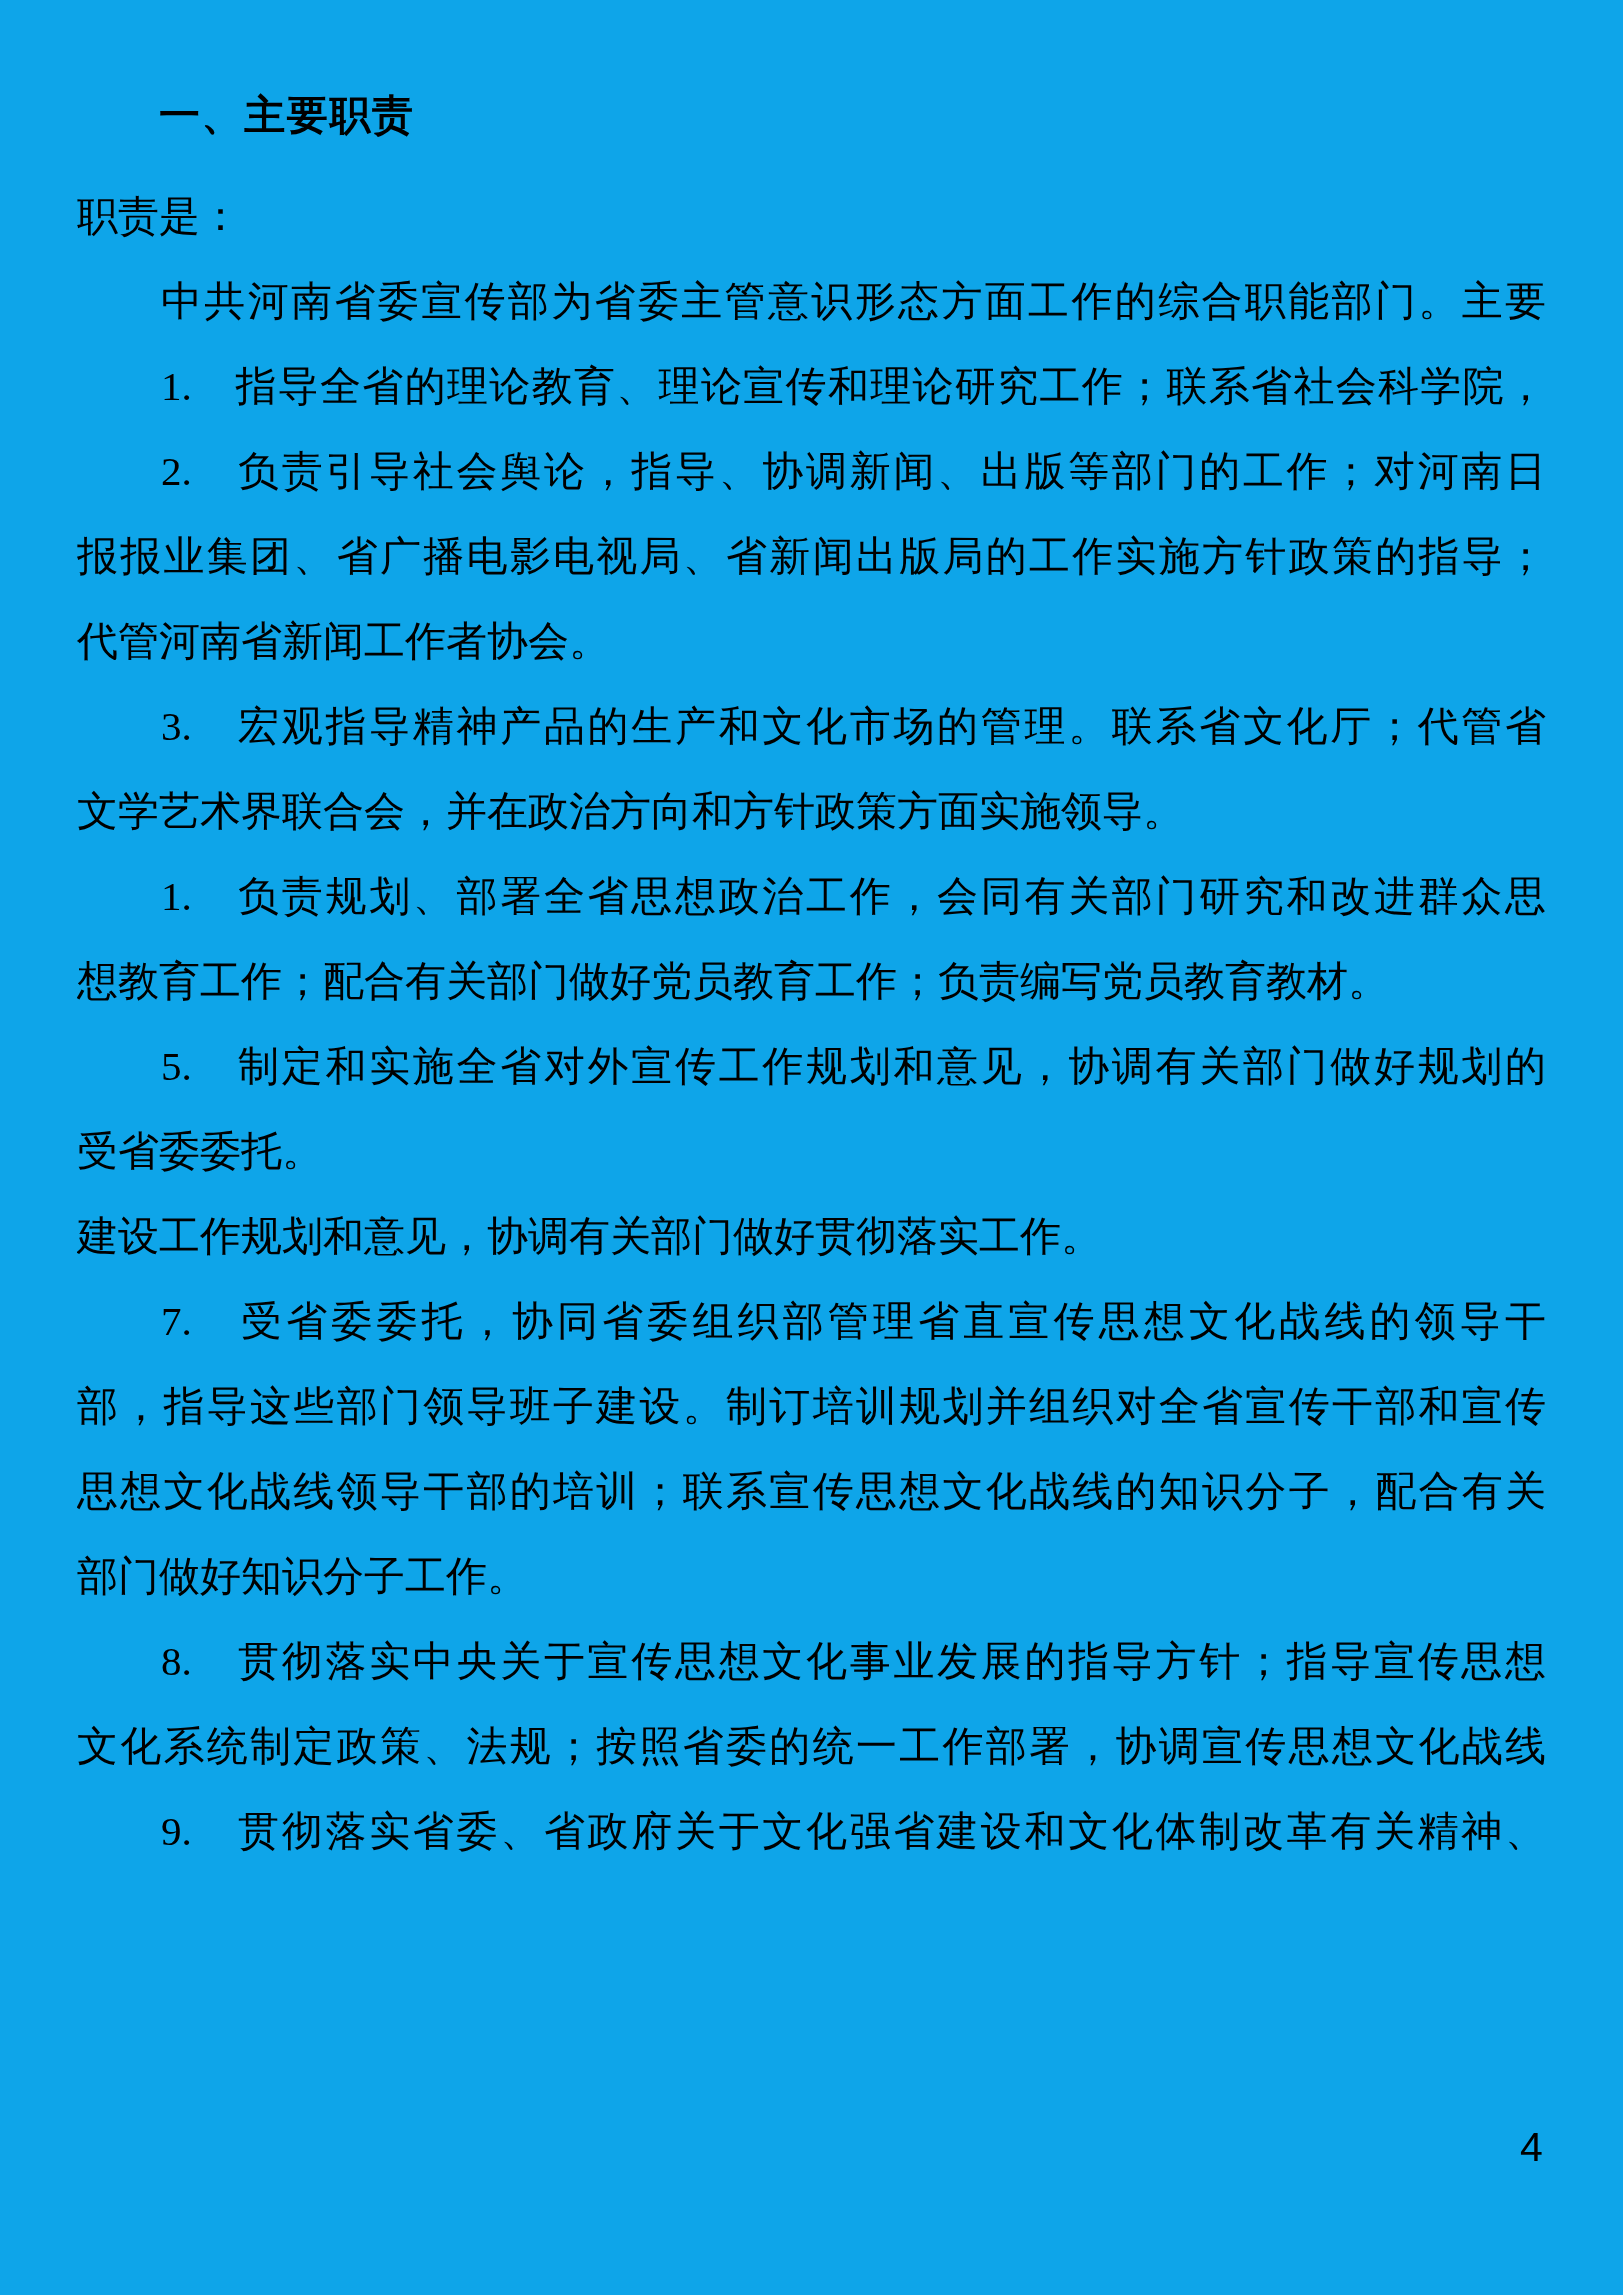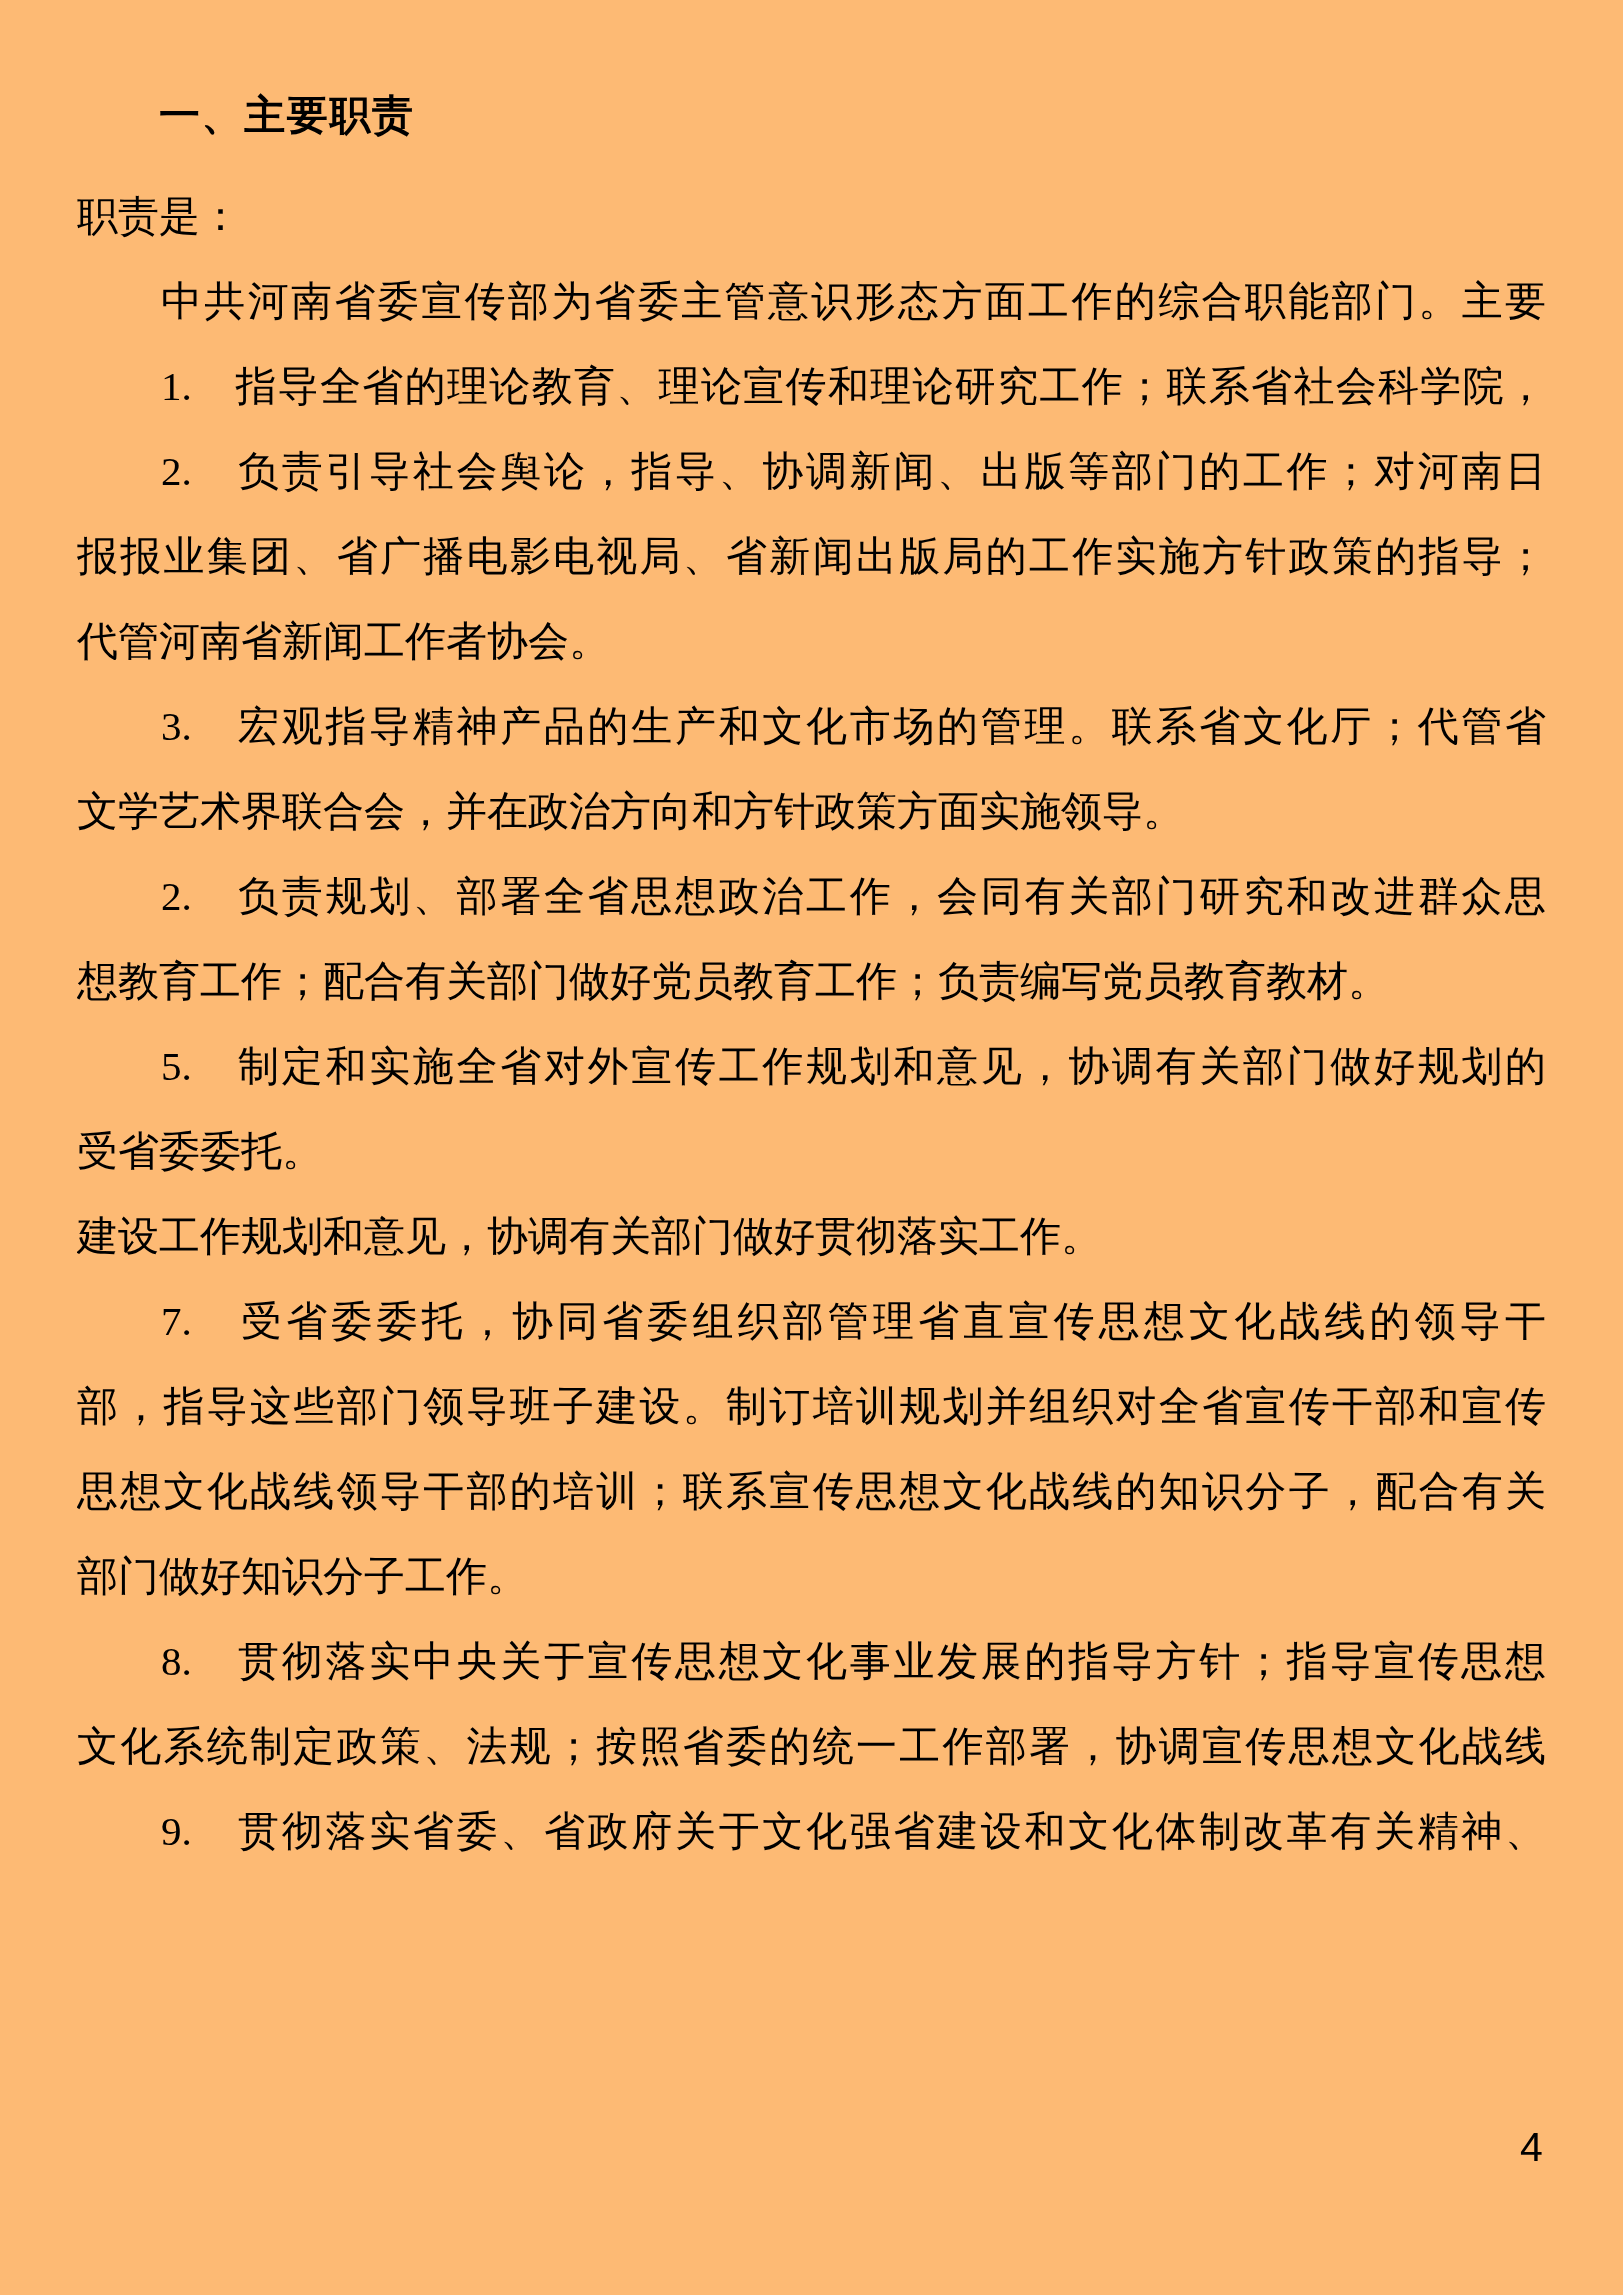--- a/index.html
+++ b/index.html
@@ -8,21 +8,21 @@
     height: 2295px;
     background: #ffffff;
     position: relative;
     font-family: "Liberation Serif", "DejaVu Serif", serif;
   }
   .page {
     position: absolute;
     left: 0; top: 0;
     width: 1623px;
     height: 2295px;
-    background: #fdba74;
+    background: #0ea5e9;
     color: #000000;
     overflow: hidden;
   }
   .heading {
     position: absolute;
     left: 159px;
     top: 91px;
     margin: 0;
     font-family: "Liberation Sans", "DejaVu Sans", sans-serif;
     font-weight: 700;
@@ -67,21 +67,21 @@
 
   <div class="body-lines">
       <div class="line">职责是：</div>
       <div class="line indent full">中共河南省委宣传部为省委主管意识形态方面工作的综合职能部门。主要</div>
       <div class="line indent full">1.　指导全省的理论教育、理论宣传和理论研究工作；联系省社会科学院，</div>
       <div class="line indent full">2.　负责引导社会舆论，指导、协调新闻、出版等部门的工作；对河南日</div>
       <div class="line full">报报业集团、省广播电影电视局、省新闻出版局的工作实施方针政策的指导；</div>
       <div class="line">代管河南省新闻工作者协会。</div>
       <div class="line indent full">3.　宏观指导精神产品的生产和文化市场的管理。联系省文化厅；代管省</div>
       <div class="line">文学艺术界联合会，并在政治方向和方针政策方面实施领导。</div>
-      <div class="line indent full">2.　负责规划、部署全省思想政治工作，会同有关部门研究和改进群众思</div>
+      <div class="line indent full">1.　负责规划、部署全省思想政治工作，会同有关部门研究和改进群众思</div>
       <div class="line">想教育工作；配合有关部门做好党员教育工作；负责编写党员教育教材。</div>
       <div class="line indent full">5.　制定和实施全省对外宣传工作规划和意见，协调有关部门做好规划的</div>
       <div class="line">受省委委托。</div>
       <div class="line">建设工作规划和意见，协调有关部门做好贯彻落实工作。</div>
       <div class="line indent full">7.　受省委委托，协同省委组织部管理省直宣传思想文化战线的领导干</div>
       <div class="line full">部，指导这些部门领导班子建设。制订培训规划并组织对全省宣传干部和宣传</div>
       <div class="line full">思想文化战线领导干部的培训；联系宣传思想文化战线的知识分子，配合有关</div>
       <div class="line">部门做好知识分子工作。</div>
       <div class="line indent full">8.　贯彻落实中央关于宣传思想文化事业发展的指导方针；指导宣传思想</div>
       <div class="line full">文化系统制定政策、法规；按照省委的统一工作部署，协调宣传思想文化战线</div>

